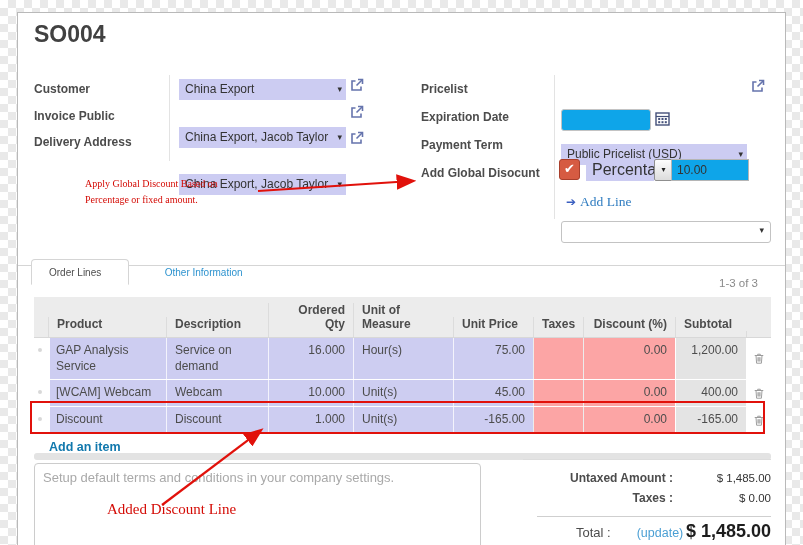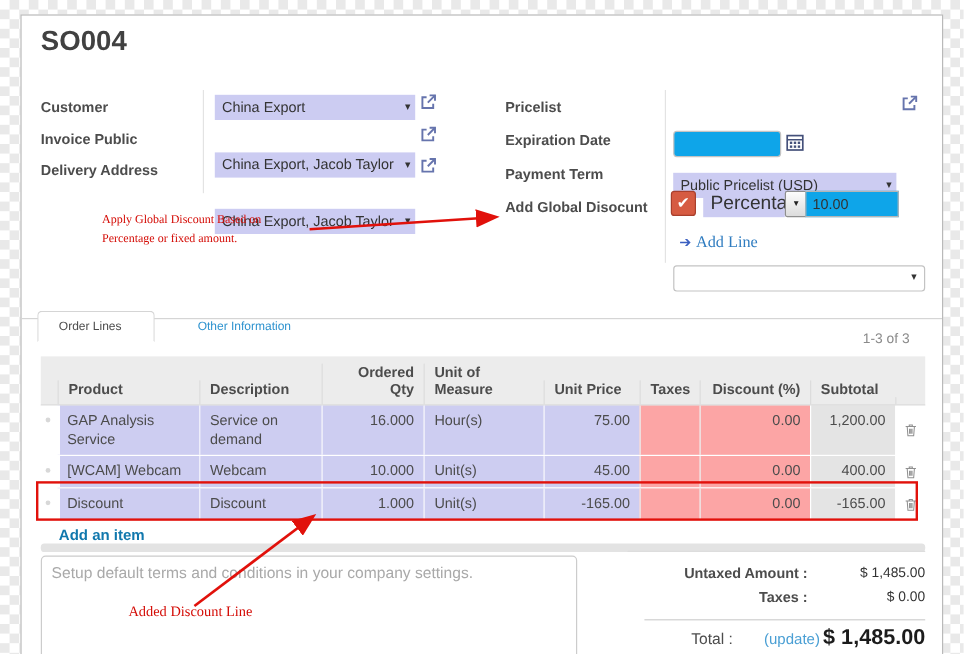--- a/index.html
+++ b/index.html
@@ -312,21 +312,21 @@
       <span class="total-val">$ 1,485.00</span>
     </div>
   </div>
 
 </div>
 
 <div class="abs rednote" style="left:85px;top:176px;width:190px;">
   <span>Apply Global Discount Based on</span><br>
   <span>Percentage or fixed amount.</span>
 </div>
-<div class="abs rednote" style="left:107px;top:501px;font-size:12px;">
+<div class="abs rednote" style="left:107px;top:501px;font-size:15px;">
   <span>Added Discount Line</span>
 </div>
 
 <svg id="arrow-overlay" width="803" height="545">
   <defs>
     <marker id="arrowhead" markerWidth="9" markerHeight="7" refX="7" refY="3.5" orient="auto">
       <path d="M0,0 L9,3.5 L0,7 Z" fill="#e1110b"></path>
     </marker>
   </defs>
   <line x1="258" y1="191" x2="412" y2="181" stroke="#e1110b" stroke-width="2.2" marker-end="url(#arrowhead)"></line>

